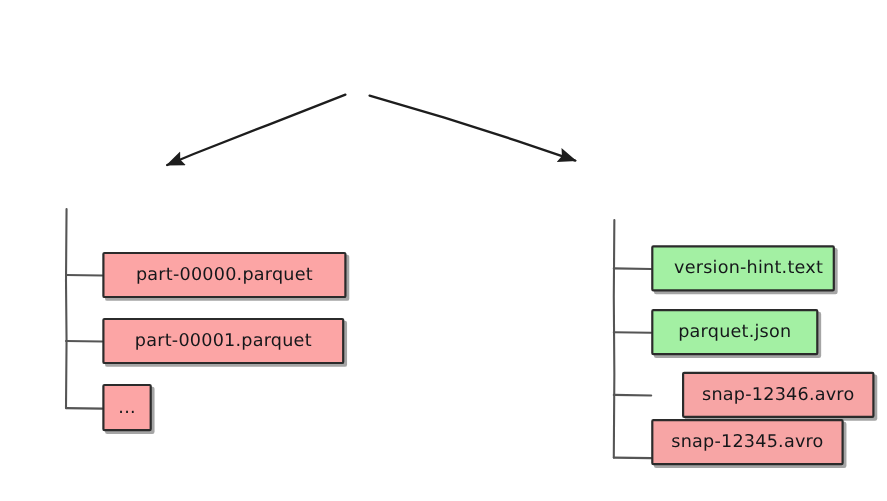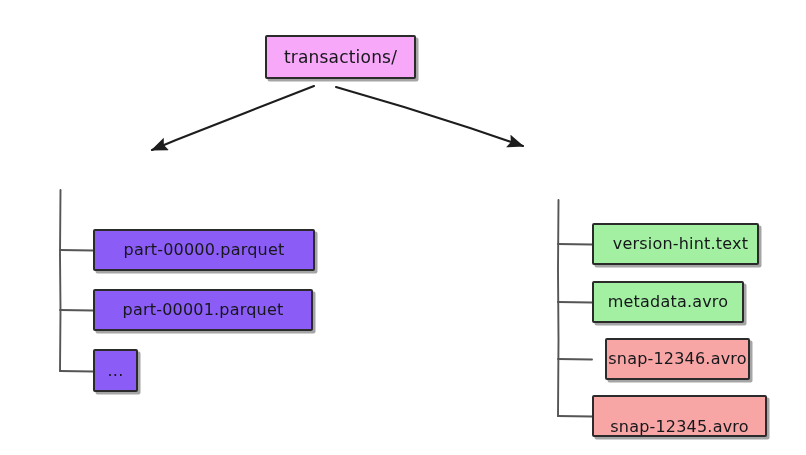--- a/index.html
+++ b/index.html
@@ -69,21 +69,21 @@
   #node-metadata {
     left: 528px;
     top: 160px;
     width: 116px;
     height: 40px;
     font-size: 16px;
     background: #bcbcf5;
   }
 
   
-  .file-grey { background: #8b5cf6; }
+  .file-grey { background: #fca5a5; }
   #node-part0 {
     left: 93px;
     top: 229px;
     width: 222px;
     height: 42px;
     font-size: 16px;
   }
   #node-part1 {
     left: 93px;
     top: 289px;
@@ -111,33 +111,32 @@
     padding-left: 10px;
   }
   #node-metajson {
     left: 592px;
     top: 281px;
     width: 152px;
     height: 42px;
     font-size: 16px;
   }
   #node-snap46 {
-    left: 605px;
+    left: 620px;
     top: 338px;
-    width: 145px;
+    width: 175px;
     height: 42px;
     font-size: 16px;
   }
   #node-snap45 {
     left: 592px;
-    top: 395px;
+    top: 381px;
     width: 175px;
     height: 42px;
     font-size: 16px;
-    align-items: flex-end;
   }
 </style>
 </head>
 <body>
 
 <div id="canvas">
 
   <svg id="edges" viewBox="0 0 806 455" width="806" height="455" xmlns="http://www.w3.org/2000/svg">
     <defs>
       <marker id="arrowhead" markerWidth="9" markerHeight="9" refX="7.4" refY="3.2" orient="auto" markerUnits="strokeWidth">
@@ -154,41 +153,38 @@
     <path d="M 60,310 L 93,310.5" fill="none" stroke="#555555" stroke-width="1.9" stroke-linecap="round"></path>
     <path d="M 60,371 L 93,371.5" fill="none" stroke="#555555" stroke-width="1.9" stroke-linecap="round"></path>
 
     <path d="M 558.5,200 L 558,270 L 558.5,340 L 558,416" fill="none" stroke="#555555" stroke-width="1.9" stroke-linecap="round"></path>
     <path d="M 558,244 L 592,244.5" fill="none" stroke="#555555" stroke-width="1.9" stroke-linecap="round"></path>
     <path d="M 558,302 L 592,302.5" fill="none" stroke="#555555" stroke-width="1.9" stroke-linecap="round"></path>
     <path d="M 558,359 L 592,359.5" fill="none" stroke="#555555" stroke-width="1.9" stroke-linecap="round"></path>
     <path d="M 558,416 L 592,416.5" fill="none" stroke="#555555" stroke-width="1.9" stroke-linecap="round"></path>
   </svg>
 
-  <div class="node" id="node-root">
-    <span class="node-label">transactions/</span>
-  </div>
 
 
   <div class="node file-grey" id="node-part0">
     <span class="node-label">part-00000.parquet</span>
   </div>
   <div class="node file-grey" id="node-part1">
     <span class="node-label">part-00001.parquet</span>
   </div>
   <div class="node file-grey" id="node-ellipsis">
     <span class="node-label">...</span>
   </div>
 
 
   <div class="node file-green" id="node-versionhint">
     <span class="node-label">version-hint.text</span>
   </div>
   <div class="node file-green" id="node-metajson">
-    <span class="node-label">metadata.avro</span>
+    <span class="node-label">parquet.json</span>
   </div>
   <div class="node file-red" id="node-snap46">
     <span class="node-label">snap-12346.avro</span>
   </div>
   <div class="node file-red" id="node-snap45">
     <span class="node-label">snap-12345.avro</span>
   </div>
 
 </div>
 

